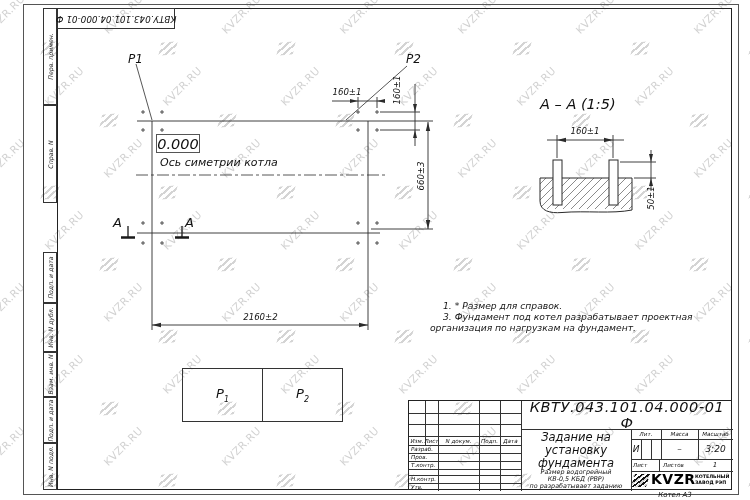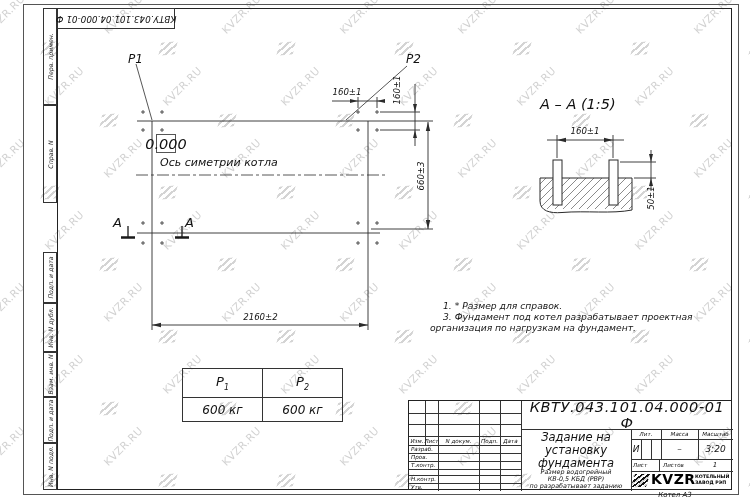--- a/index.html
+++ b/index.html
@@ -25,21 +25,21 @@
   
   .stamp-rot{position:absolute;left:57px;top:8px;width:118px;height:21px;border:0.9px solid #333;
              display:flex;align-items:center;justify-content:center;z-index:2;}
   .stamp-rot span{transform:rotate(180deg);font:italic 8.8px "DejaVu Sans",sans-serif;white-space:nowrap;}
   
   .geom{position:absolute;left:0;top:0;z-index:2;}
   
   .anno{position:absolute;z-index:3;font-style:italic;white-space:nowrap;}
   .dim{font:italic 8.6px "DejaVu Sans",sans-serif;text-align:center;}
   .rot90{transform:rotate(-90deg);}
-  .level-box{position:absolute;left:156px;top:134px;width:20px;height:19px;border:0.9px solid #555;
+  .level-box{position:absolute;left:156px;top:134px;width:44px;height:19px;border:0.9px solid #555;
              z-index:3;font:italic 14.5px "DejaVu Sans",sans-serif;display:flex;align-items:center;justify-content:center;}
   
   .notes{position:absolute;left:430px;top:300px;width:300px;z-index:3;
          font:italic 9.2px "DejaVu Sans",sans-serif;line-height:11.2px;color:#151515;}
   .notes p{margin:0;text-indent:13px;}
   
   .load-table{position:absolute;left:182px;top:368px;width:161px;height:54px;z-index:3;
               border-collapse:collapse;}
   .load-table td{border:1px solid #333;text-align:center;width:50%;
                  font:italic 12px "DejaVu Sans",sans-serif;}
@@ -263,24 +263,20 @@
     <p>1. * Размер для справок.</p>
     <p>3. Фундамент под котел разрабатывает проектная организация по нагрузкам на фундамент.</p>
   </div>
 
   <table class="load-table">
     <tbody>
         <tr>
       <td class="hdr"><span>P</span><sub>1</sub></td>
       <td class="hdr"><span>P</span><sub>2</sub></td>
     </tr>
-    <tr>
-      <td>600 кг</td>
-      <td>600 кг</td>
-    </tr>
   </tbody>
     </table>
 
   <div class="tb">
 
     <div class="hl" style="left:0;top:12px;width:112px;"></div>
     <div class="hl" style="left:0;top:23px;width:112px;"></div>
     <div class="hl" style="left:0;top:35px;width:112px;"></div>
     <div class="hl" style="left:0;top:44px;width:112px;"></div>
     <div class="hl" style="left:0;top:52px;width:112px;"></div>

